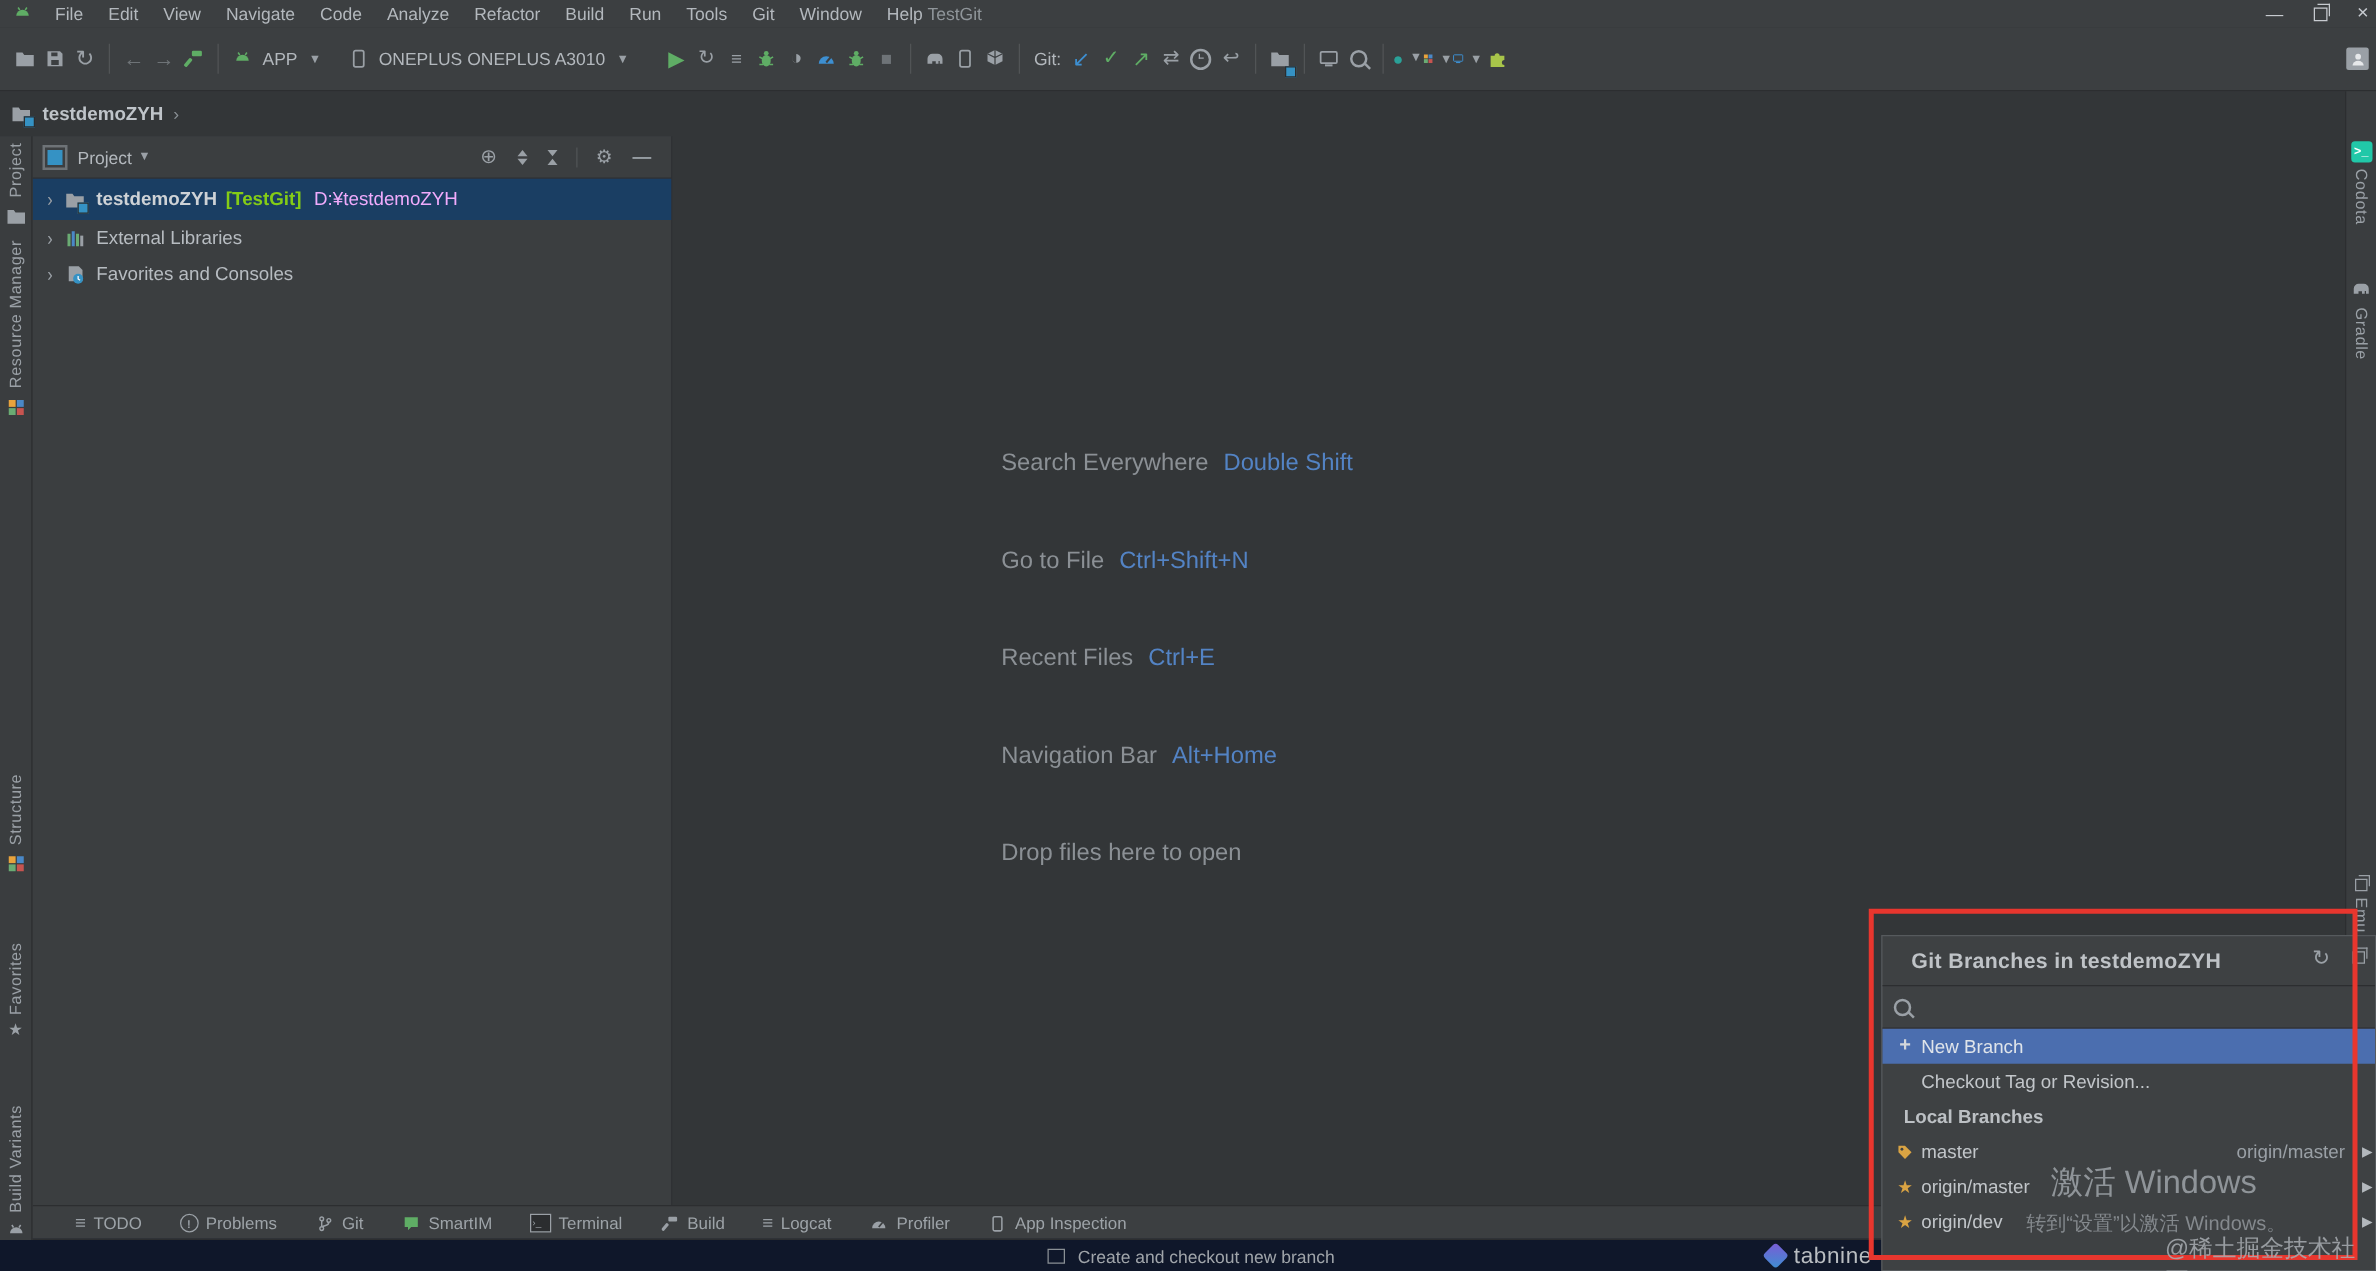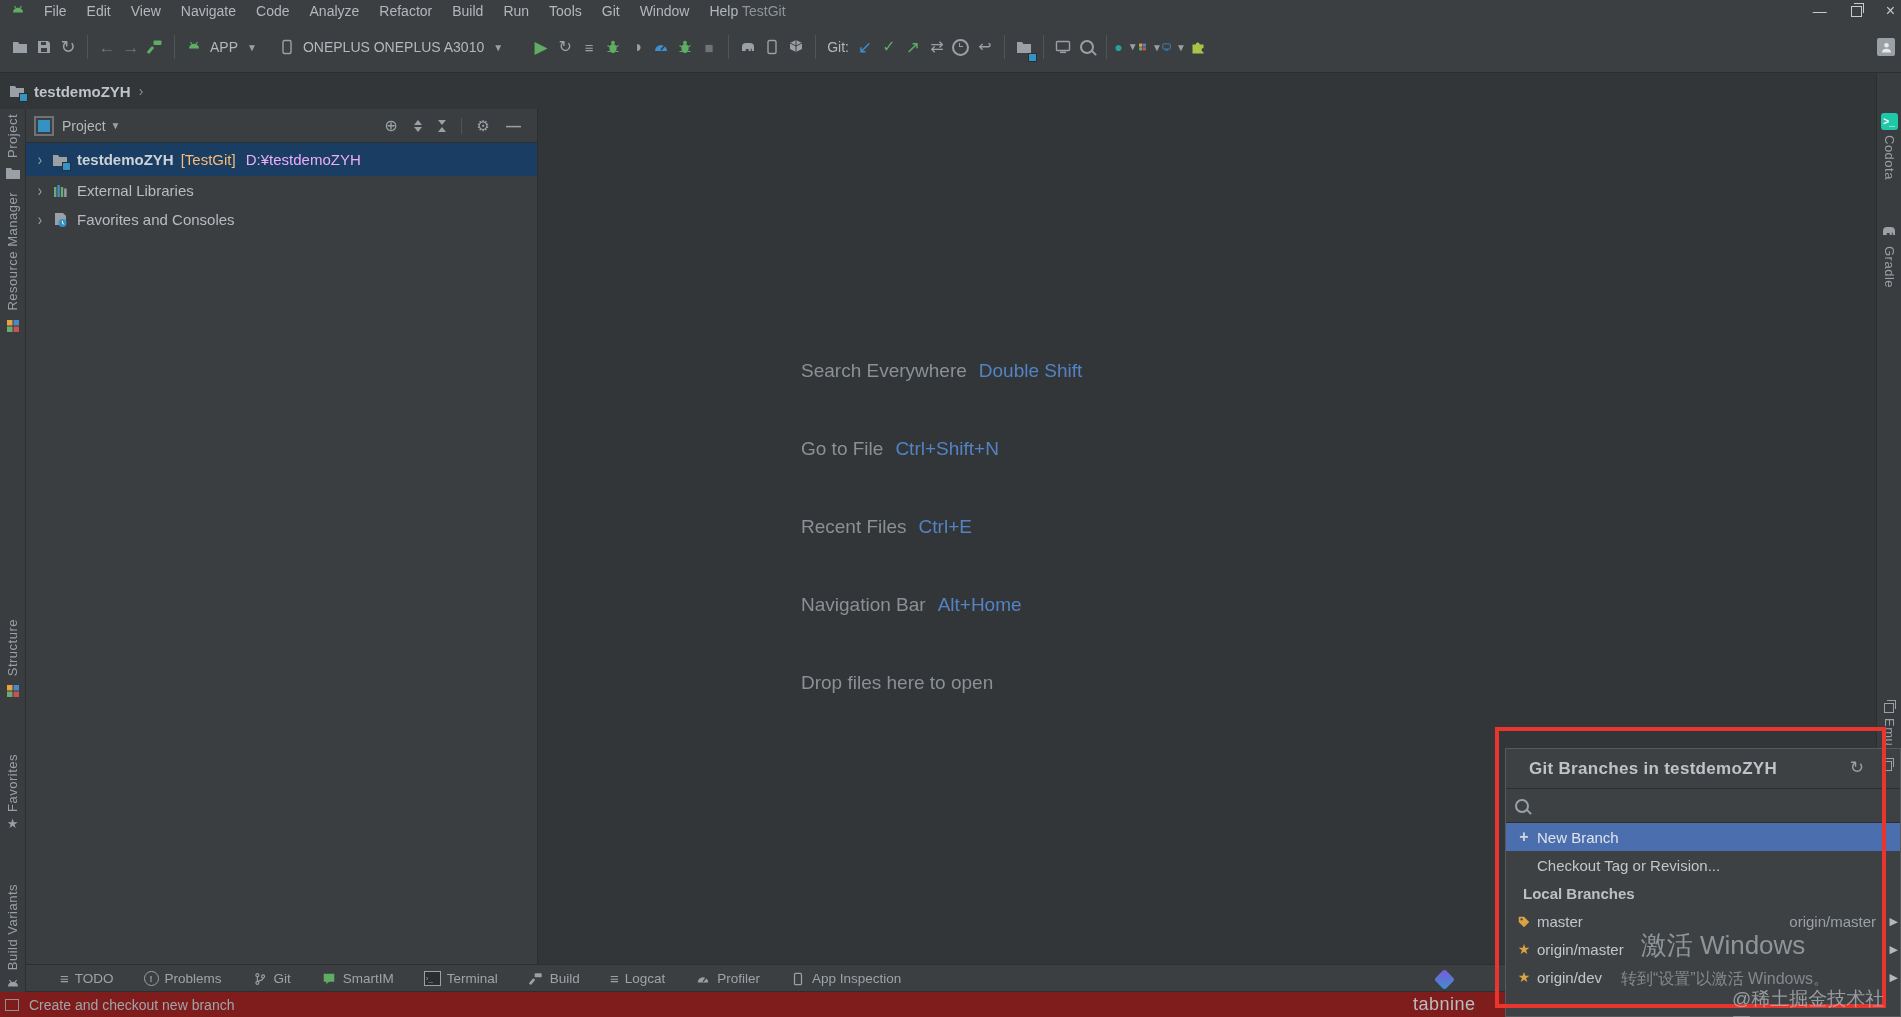--- a/index.html
+++ b/index.html
@@ -56,21 +56,21 @@
   #panel-header .spacer{flex:1;}
   .tool-ic{color:#9aa0a6;font-size:15px;margin:0 8px;display:inline-flex;flex-direction:column;align-items:center;line-height:1;}
   .tri{width:0;height:0;border-left:4px solid transparent;border-right:4px solid transparent;}
   .tri.d{border-top:5px solid #9aa0a6;} .tri.u{border-bottom:5px solid #9aa0a6;}
   .panel-ic{width:16px;height:16px;border:2px solid #6e7377;background:#3c3f41;display:inline-block;position:relative;}
   .panel-ic::after{content:"";position:absolute;left:2px;top:2px;right:2px;bottom:2px;background:#3592c4;}
   .tree-row{height:29px;display:flex;align-items:center;font-size:15px;color:#b7bcc1;padding-left:4px;}
   .tree-row.sel{background:#1a3e63;height:33px;}
   .tree-chev{color:#9aa0a6;font-size:13px;width:20px;text-align:center;transform:scale(1,1.2);}
   .tree-row .name{font-weight:bold;color:#ced2d6;margin-left:7px;}
-  .tree-row .tag{font-weight:normal;color:#fdba74;margin-left:7px;}
+  .tree-row .tag{font-weight:bold;color:#84cc16;margin-left:7px;}
   .tree-row .path{color:#f0abfc;margin-left:10px;}
   .tree-row .plain{margin-left:7px;}
   
   #shortcuts{position:absolute;left:801px;top:360px;display:flex;flex-direction:column;gap:56px;font-size:19px;}
   .sc-row{display:flex;gap:12px;white-space:nowrap;}
   .sc-label{color:#8b9095;}
   .sc-keys{color:#5383c4;}
   
   #right-stripe{position:absolute;right:0;top:73px;width:24px;height:919px;background:#3a3d3f;border-left:1px solid #2c2e30;z-index:3;}
   .codota-ic{width:17px;height:17px;border-radius:3px;background:#21c8a8;color:#fff;font-size:10px;font-weight:bold;display:inline-flex;align-items:center;justify-content:center;}
@@ -78,24 +78,24 @@
   .restore-mini::before{content:"";position:absolute;left:2px;top:-4px;width:8px;height:8px;border:1px solid #9aa0a6;border-left:none;border-bottom:none;}
   
   #bottom-toolbar{position:absolute;left:26px;right:0;bottom:25px;height:27px;background:#3c3f41;border-top:1px solid #2c2e30;
     display:flex;align-items:center;gap:30px;padding-left:34px;font-size:13.5px;color:#9da3a8;}
   .bb-item{display:inline-flex;align-items:center;gap:6px;}
   .bb-item .ic{width:16px;height:16px;}
   .bb-item .ic svg{width:14px;height:14px;}
   .prob-ic{width:13px;height:13px;border-radius:50%;border:1.5px solid #9aa0a6;color:#9aa0a6;font-size:9px;font-weight:bold;
     display:inline-flex;align-items:center;justify-content:center;}
   .term-ic{width:14px;height:13px;background:#2b2d2f;border:1px solid #9aa0a6;color:#9aa0a6;font-size:8px;display:inline-flex;align-items:center;justify-content:flex-start;padding-left:1px;}
-  #statusbar{position:absolute;left:0;right:0;bottom:0;height:25px;background:#7f1d1d;border-top:1px solid #2c2e30;
-    display:flex;align-items:center;font-size:14px;color:#a0a5aa;}
+  #statusbar{position:absolute;left:0;right:0;bottom:0;height:25px;background:#0f172a;border-top:1px solid #2c2e30;
+    display:flex;align-items:center;font-size:14px;color:#a0a5aa;justify-content:center;}
   #statusbar .sb-ic{margin:0 10px 0 5px;width:12px;height:10px;border:1.5px solid #8a9095;display:inline-block;}
-  #tabnine{position:absolute;left:1413px;bottom:2px;display:flex;align-items:center;gap:7px;font-size:18px;color:#b9bdc1;letter-spacing:.5px;flex-direction:column;}
+  #tabnine{position:absolute;left:1413px;bottom:2px;display:flex;align-items:center;gap:7px;font-size:18px;color:#b9bdc1;letter-spacing:.5px;}
   .tabnine-ic{width:15px;height:15px;background:linear-gradient(135deg,#7b5bd6,#3d8fd1);transform:rotate(45deg);border-radius:3px;}
   
   #git-popup{position:absolute;left:1505px;top:748px;width:396px;height:269px;background:#3e4143;border:1px solid #565a5d;
     box-sizing:border-box;z-index:40;font-size:15px;color:#c2c6ca;}
   #popup-title{height:39px;display:flex;align-items:center;border-bottom:1px solid #2c2e30;padding-left:23px;position:relative;}
   #popup-title .t{font-weight:bold;font-size:17px;color:#bfc3c7;letter-spacing:.3px;}
   #popup-title .refresh{position:absolute;right:36px;top:8px;font-size:17px;color:#9aa0a6;}
   #popup-title .rest{position:absolute;right:8px;top:12px;}
   #popup-search{height:33px;display:flex;align-items:center;border-bottom:1px solid #2c2e30;padding-left:9px;gap:8px;}
   #popup-search input{background:transparent;border:none;outline:none;color:#c2c6ca;font-size:15px;flex:1;}

